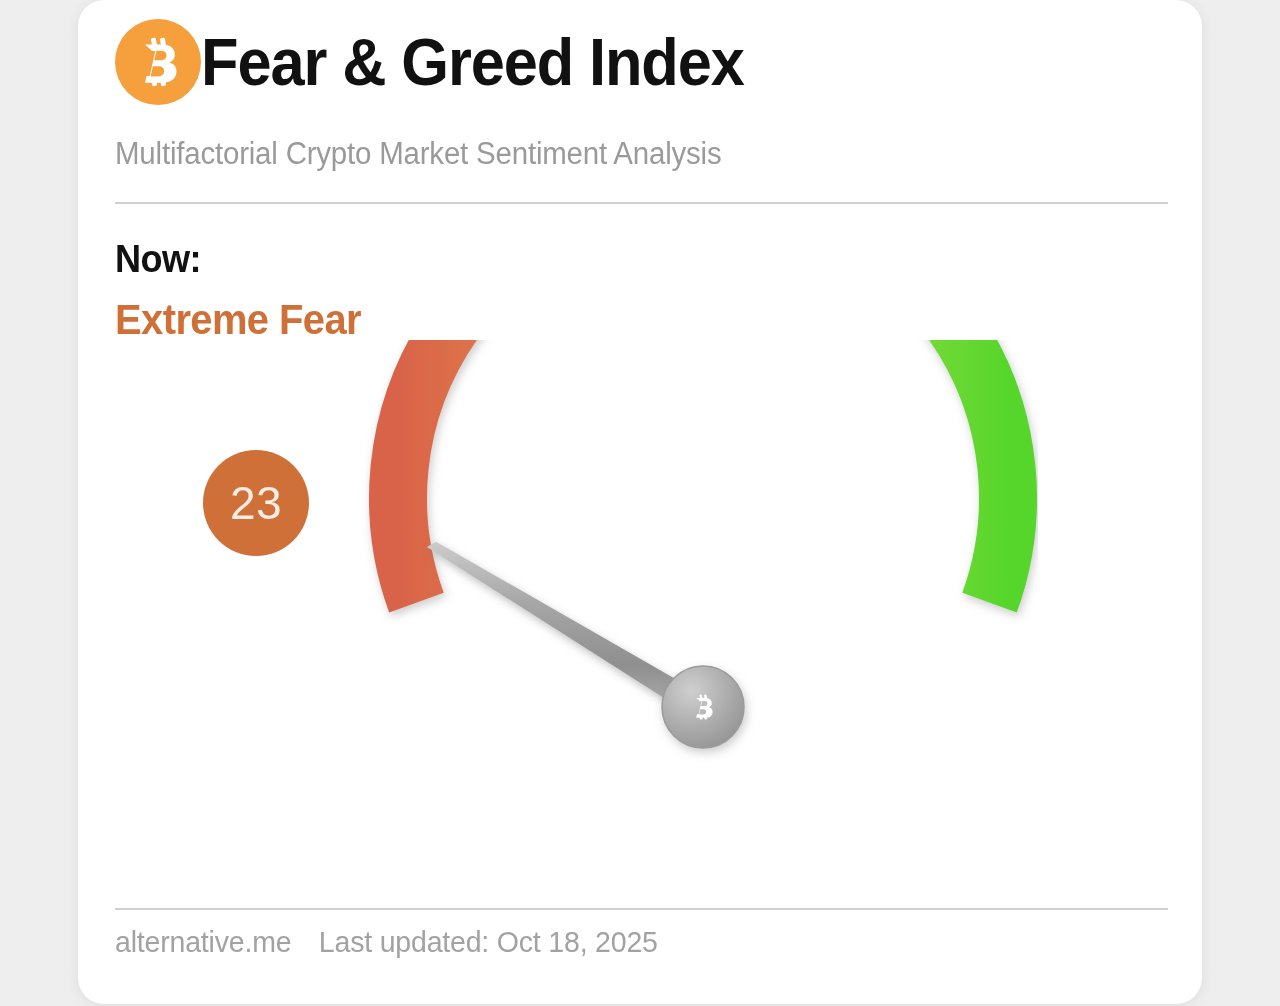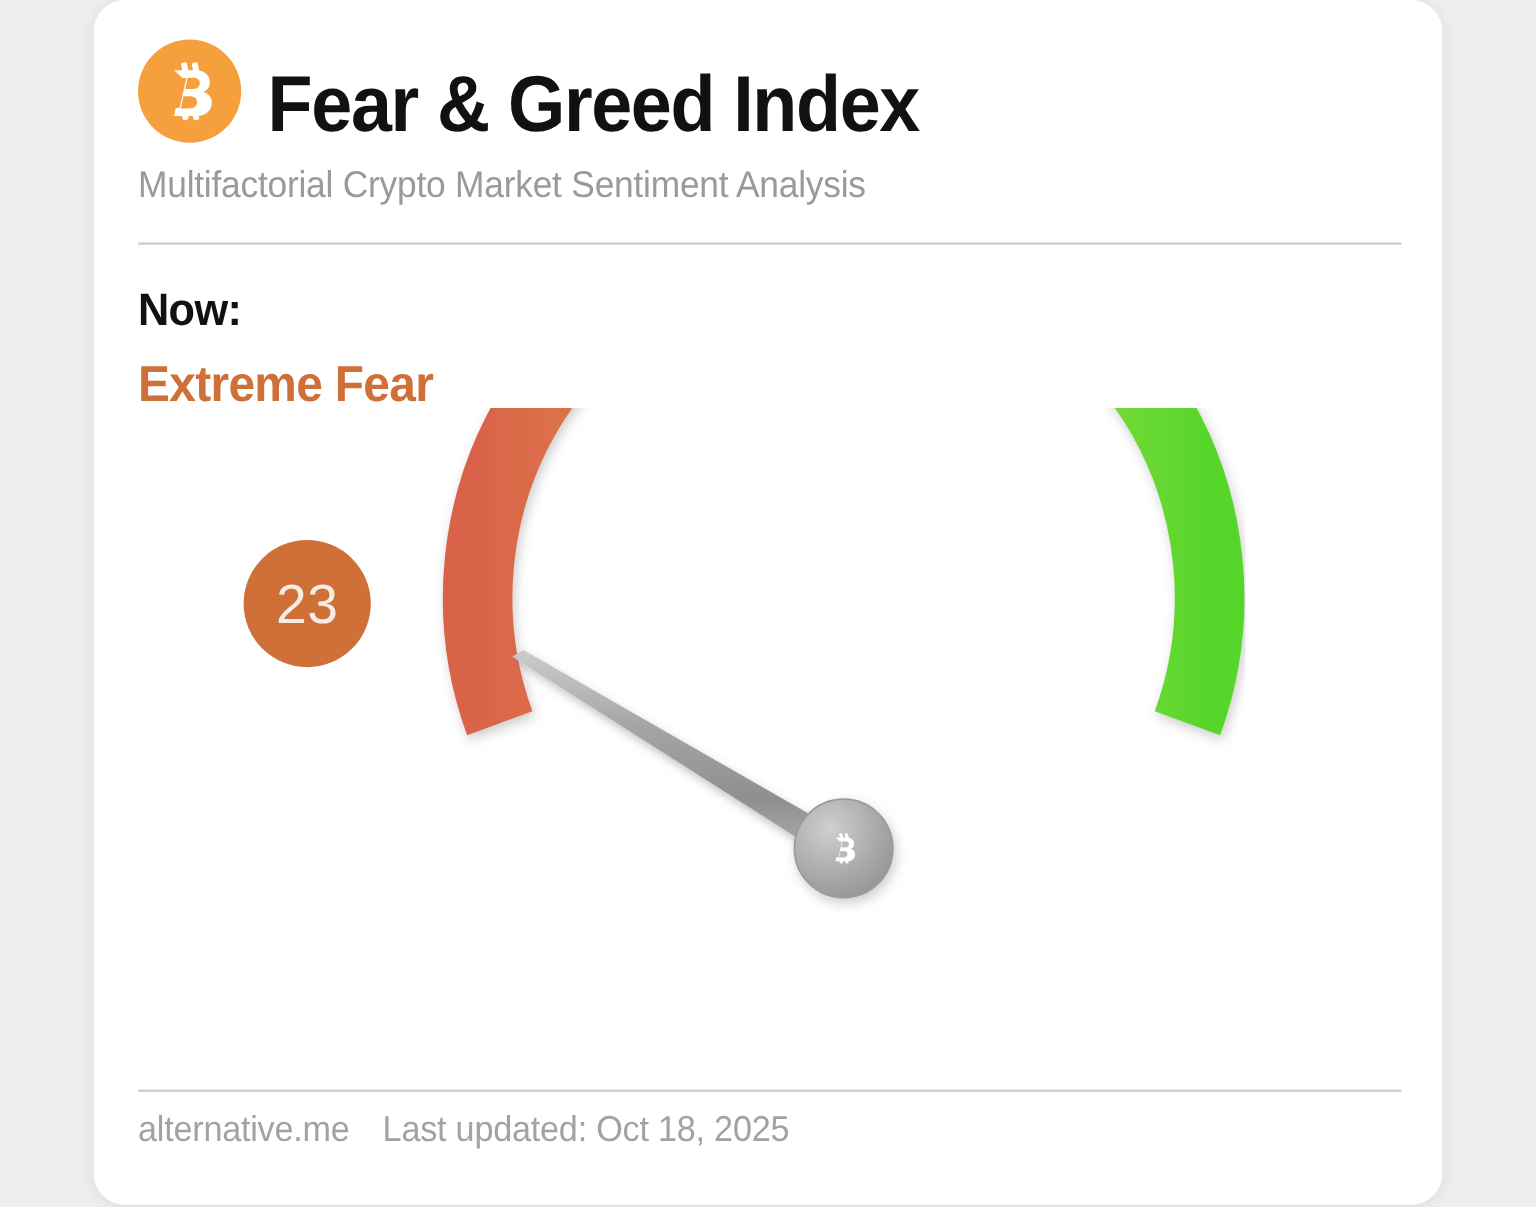--- a/index.html
+++ b/index.html
@@ -25,24 +25,23 @@
     background: #ffffff;
     border-radius: 26px;
     box-shadow: 0 2px 14px rgba(0,0,0,0.07);
     overflow: hidden;
   }
 
   
   #header-row {
     position: absolute;
     left: 37px;
-    top: 33px;
-    display: flex;
-    align-items: flex-end;
-    gap: 22px;
+    top: 19px;
+    display: flex;
+    align-items: center;
   }
 
   #btc-logo {
     width: 86px;
     height: 86px;
     border-radius: 50%;
     background: #f5a03c;
     display: flex;
     align-items: center;
     justify-content: center;

